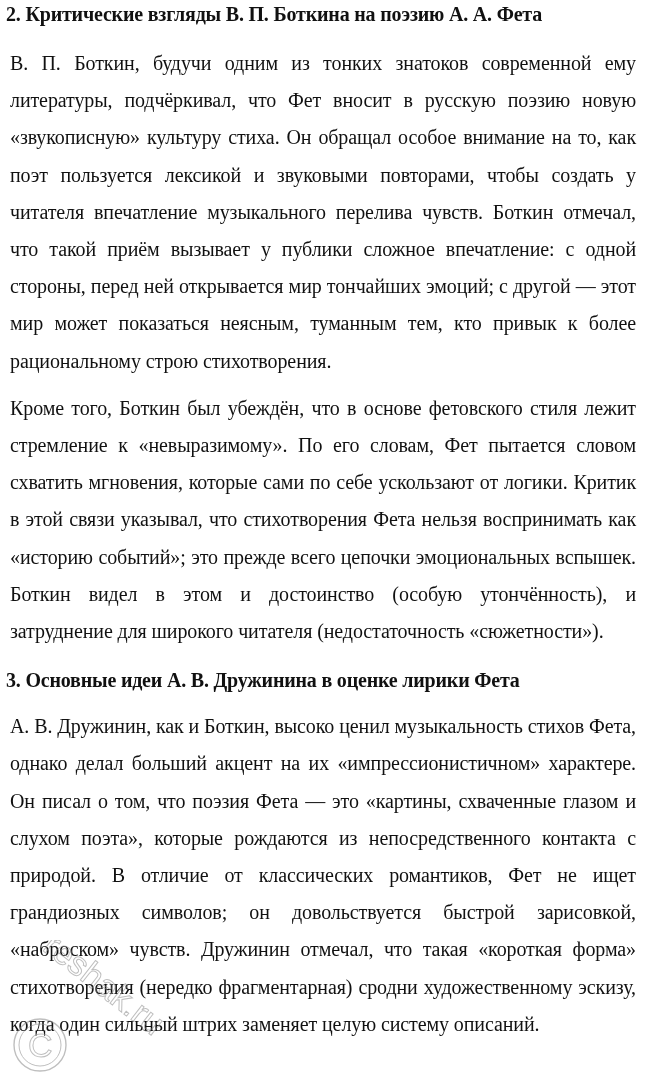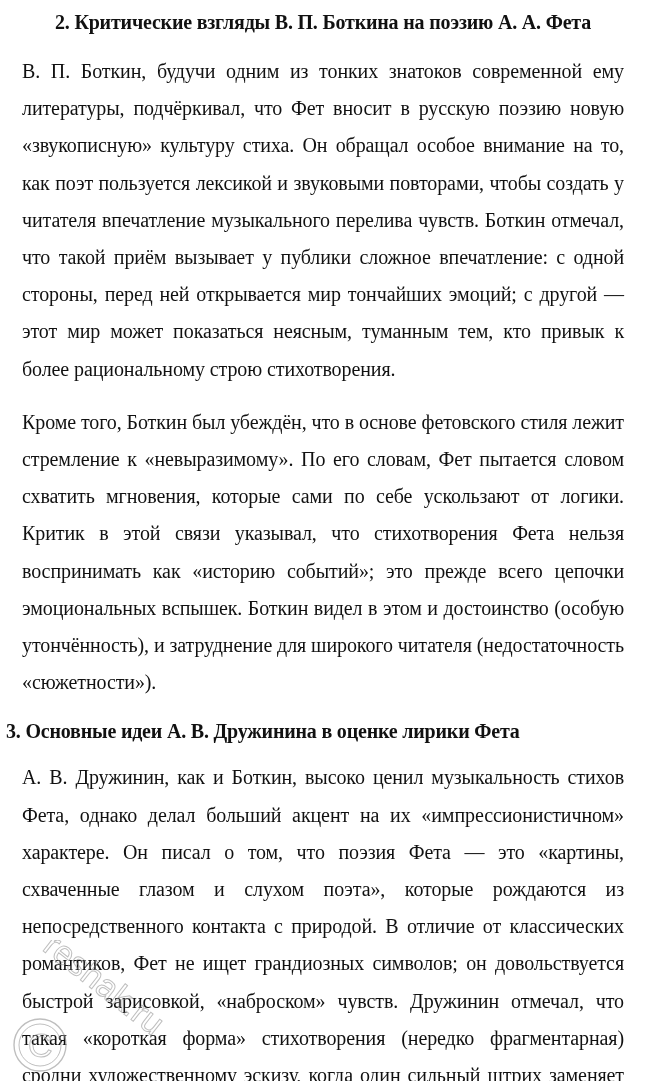--- a/index.html
+++ b/index.html
@@ -11,37 +11,37 @@
   .page { padding: 0 6px 0 6px; }
   h2 {
     font-family: "Liberation Serif", serif;
     font-weight: bold; font-size: 20px; line-height: 24px;
     margin: 0; padding-top: 0px; height: 30px;
     letter-spacing: -0.2px;
     white-space: nowrap;
   }
   p {
     font-size: 20px; line-height: 37.2px;
-    text-align: justify; margin: 16px;
+    text-align: justify; margin: 4px;
     letter-spacing: -0.1px;
   }
   .p1 { margin-top: 13px; }
   .p2 { margin-top: 10px; }
   .h3 { margin-top: 18px; }
   .p3 { margin-top: 10px; }
   .watermark {
     position: absolute; left: 0px; top: 940px; width: 170px; height: 150px;
     pointer-events: none; opacity: 0.55;
   }
 </style>
 </head>
 <body>
 
 <div class="page">
-  <h2 style="padding-top:10px;text-align:center;">2. Критические взгляды В. П. Боткина на поэзию А. А. Фета</h2>
+  <h2 style="padding-top:2px;">2. Критические взгляды В. П. Боткина на поэзию А. А. Фета</h2>
   <p class="p1">В. П. Боткин, будучи одним из тонких знатоков современной ему литературы, подчёркивал, что Фет вносит в русскую поэзию новую «звукописную» культуру стиха. Он обращал особое внимание на то, как поэт пользуется лексикой и звуковыми повторами, чтобы создать у читателя впечатление музыкального перелива чувств. Боткин отмечал, что такой приём вызывает у публики сложное впечатление: с одной стороны, перед ней открывается мир тончайших эмоций; с другой — этот мир может показаться неясным, туманным тем, кто привык к более рациональному строю стихотворения.</p>
   <p class="p2">Кроме того, Боткин был убеждён, что в основе фетовского стиля лежит стремление к «невыразимому». По его словам, Фет пытается словом схватить мгновения, которые сами по себе ускользают от логики. Критик в этой связи указывал, что стихотворения Фета нельзя воспринимать как «историю событий»; это прежде всего цепочки эмоциональных вспышек. Боткин видел в этом и достоинство (особую утончённость), и затруднение для широкого читателя (недостаточность «сюжетности»).</p>
   <h2 class="h3">3. Основные идеи А. В. Дружинина в оценке лирики Фета</h2>
   <p class="p3">А. В. Дружинин, как и Боткин, высоко ценил музыкальность стихов Фета, однако делал больший акцент на их «импрессионистичном» характере. Он писал о том, что поэзия Фета — это «картины, схваченные глазом и слухом поэта», которые рождаются из непосредственного контакта с природой. В отличие от классических романтиков, Фет не ищет грандиозных символов; он довольствуется быстрой зарисовкой, «наброском» чувств. Дружинин отмечал, что такая «короткая форма» стихотворения (нередко фрагментарная) сродни художественному эскизу, когда один сильный штрих заменяет целую систему описаний.</p>
 </div>
 
 <div class="watermark">
   <svg width="170" height="150" viewBox="0 0 170 150">
     <g transform="translate(10,10) rotate(38 60 60)" fill="none" stroke="#8a8a8a" stroke-width="1.2">
       <text x="0" y="30" font-family="Liberation Sans, sans-serif" font-size="34" fill="none" stroke="#8a8a8a" stroke-width="1">reshak.ru</text>

